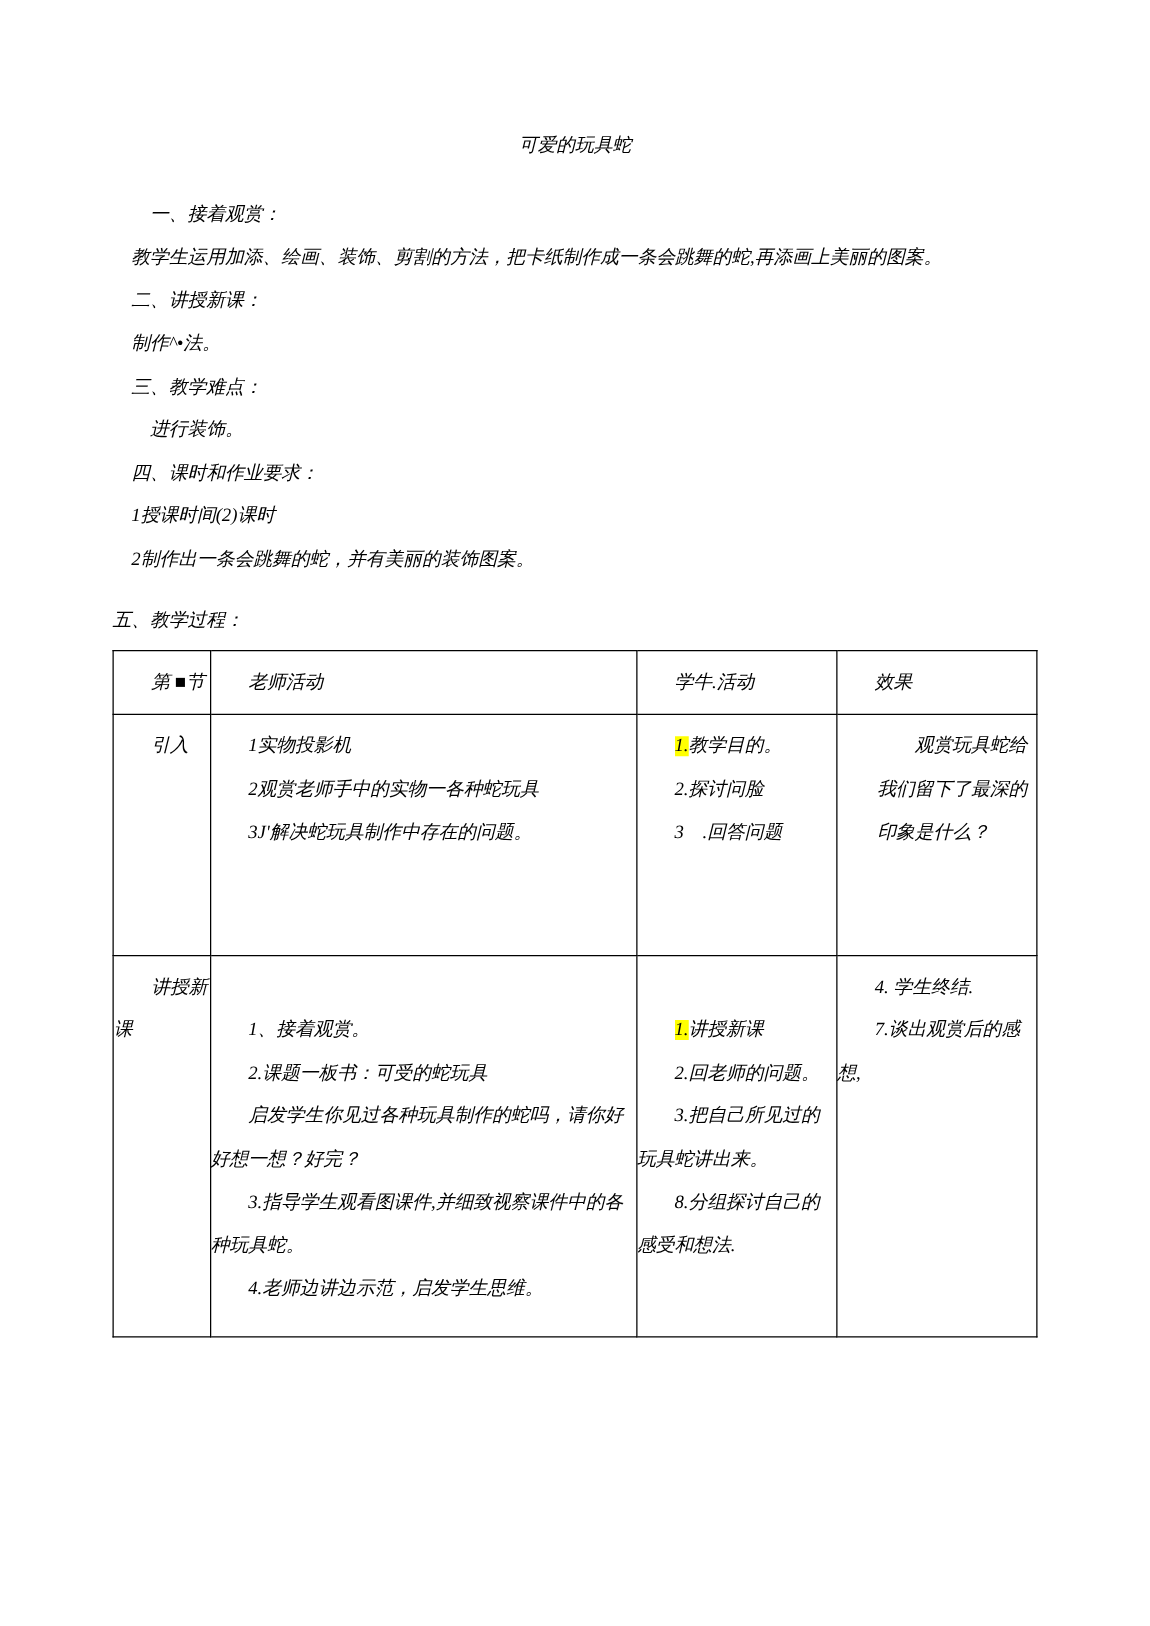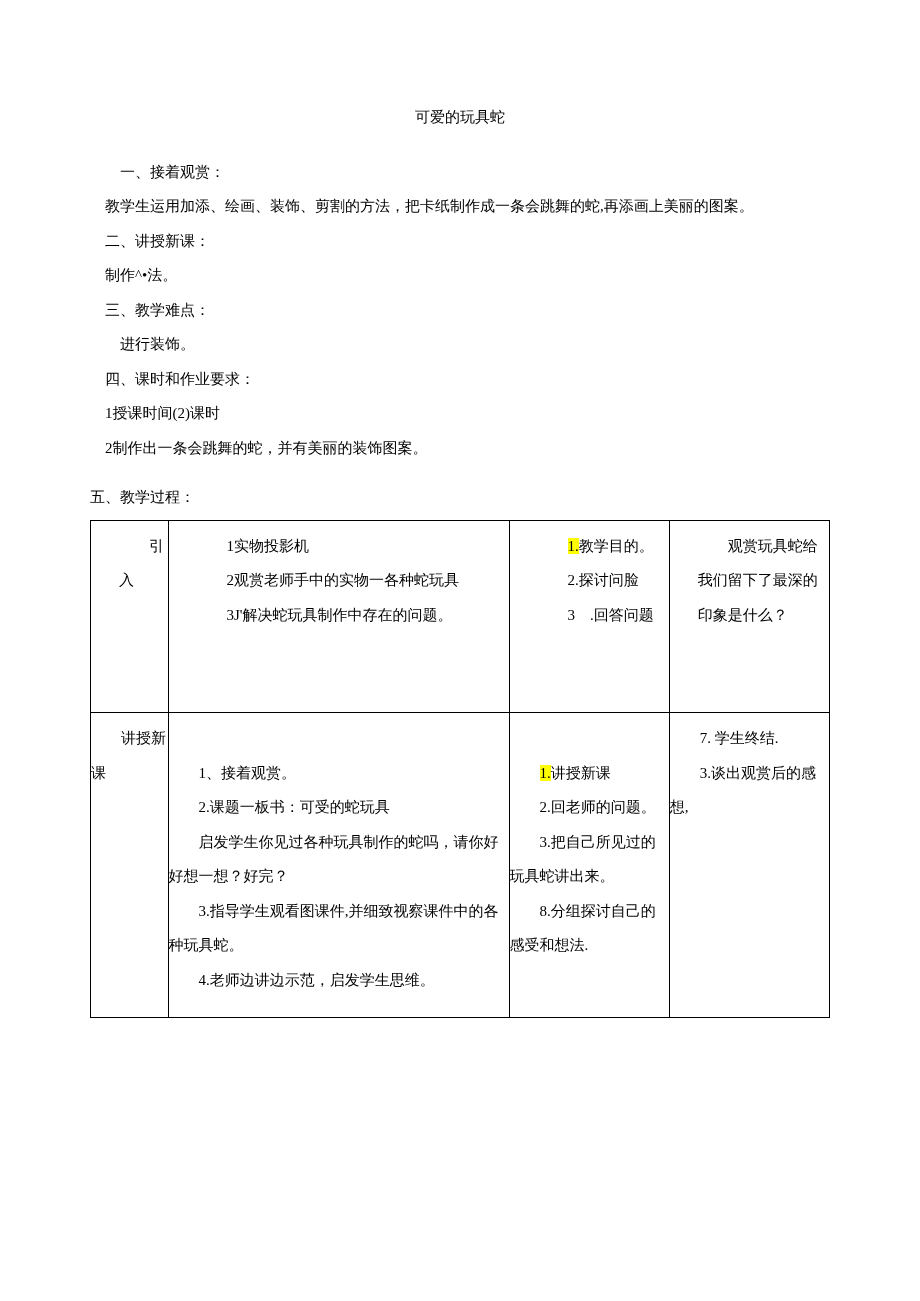--- a/index.html
+++ b/index.html
@@ -1,18 +1,19 @@
 <!DOCTYPE html>
 <html><head>
   <meta charset="utf-8">
   <style>
     * {
       margin: 0;
       padding: 0;
       box-sizing: border-box;
+      font-style: italic;
     }
     body {
       font-family: "SimSun", "宋体", serif;
       font-size: 15px;
       line-height: 2.3;
       color: #000;
       background: #fff;
       width: 920px;
       padding: 100px 90px 50px 90px;
     }
@@ -60,21 +61,20 @@
       width: 155px;
     }
     .cell-line {
       text-indent: 2em;
     }
     .highlight {
       background-color: #ffff00;
     }
     .row2 td {
       padding-bottom: 80px;
-      padding-left: 28px;
     }
     .row3 td {
       padding-bottom: 20px;
       margin-top: 40px;
     }
   </style>
 </head>
 <body>
 
 <div class="title">可爱的玩具蛇</div>
@@ -89,36 +89,50 @@
 <div class="content-line-indent">进行装饰。</div>
 
 <div class="content-line">四、课时和作业要求：</div>
 <div class="content-line">1授课时间(2)课时</div>
 <div class="content-line">2制作出一条会跳舞的蛇，并有美丽的装饰图案。</div>
 
 <div class="table-heading no-indent">五、教学过程：</div>
 
 <table>
   <tbody>
+      <tr>
+    <td class="col1">
+      <div class="cell-line">第 ■节</div>
+    </td>
+    <td class="col2">
+      <div class="cell-line">老师活动</div>
+    </td>
+    <td class="col3">
+      <div class="cell-line">学牛.活动</div>
+    </td>
+    <td class="col4">
+      <div class="cell-line">效果</div>
+    </td>
+  </tr>
   <tr class="row2">
     <td class="col1">
       <div class="cell-line">引入</div>
     </td>
     <td class="col2">
       <div class="cell-line">1实物投影机</div>
       <div class="cell-line">2观赏老师手中的实物一各种蛇玩具</div>
       <div class="cell-line">3J'解决蛇玩具制作中存在的问题。</div>
     </td>
     <td class="col3">
       <div class="cell-line"><span class="highlight">1.</span><span>教学目的。</span></div>
       <div class="cell-line">2.探讨问脸</div>
       <div class="cell-line">3 .回答问题</div>
     </td>
     <td class="col4">
-      <div class="cell-line" style="text-indent:2em;"><span>观赏玩具蛇给我们留下了最深的印象是什么？</span></div>
+      <div class="cell-line" style="text-indent:2em;margin-left:32px;"><span>观赏玩具蛇给我们留下了最深的印象是什么？</span></div>
     </td>
   </tr>
   <tr class="row3">
     <td class="col1">
       <div class="cell-line">讲授新课</div>
     </td>
     <td class="col2">
       <div>&nbsp;</div>
       <div class="cell-line">1、接着观赏。</div>
       <div class="cell-line">2.课题一板书：可受的蛇玩具</div>
@@ -127,18 +141,18 @@
       <div class="cell-line">4.老师边讲边示范，启发学生思维。</div>
     </td>
     <td class="col3">
       <div>&nbsp;</div>
       <div class="cell-line"><span class="highlight">1.</span><span>讲授新课</span></div>
       <div class="cell-line">2.回老师的问题。</div>
       <div class="cell-line">3.把自己所见过的玩具蛇讲出来。</div>
       <div class="cell-line">8.分组探讨自己的感受和想法.</div>
     </td>
     <td class="col4">
-      <div class="cell-line">7. 学生终结.</div>
-      <div class="cell-line">3.谈出观赏后的感想,</div>
+      <div class="cell-line">4. 学生终结.</div>
+      <div class="cell-line">7.谈出观赏后的感想,</div>
     </td>
   </tr>
 </tbody>
   </table>
 
 </body></html>

